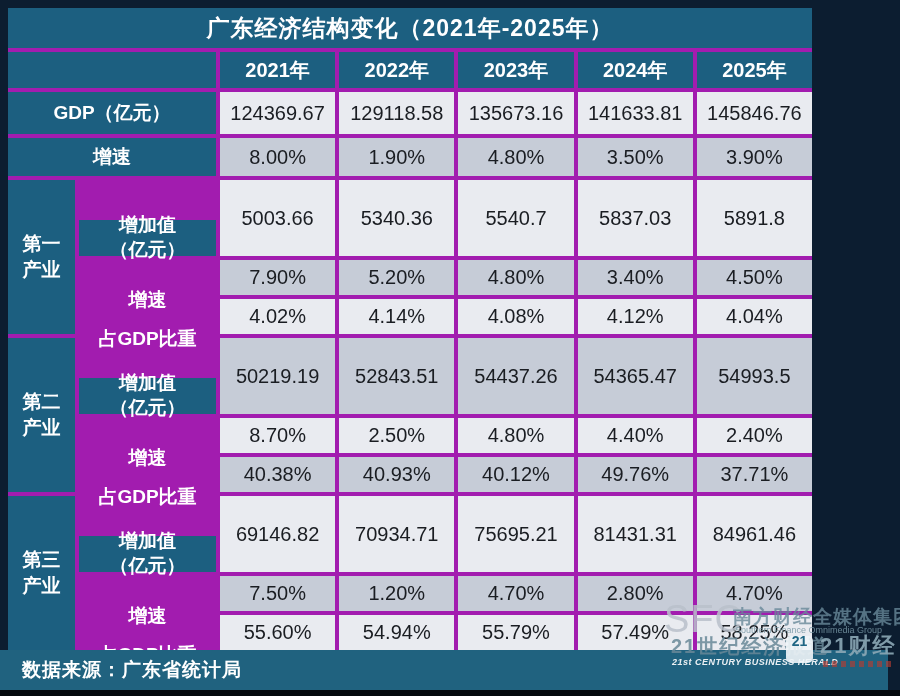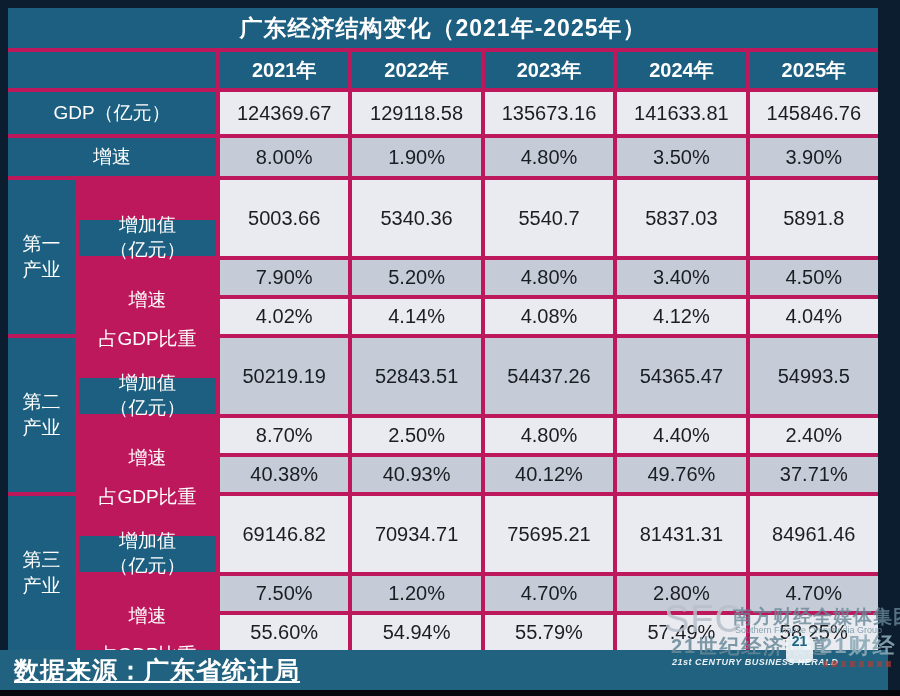--- a/index.html
+++ b/index.html
@@ -8,66 +8,66 @@
     font-family: "Liberation Sans", "DejaVu Sans", sans-serif;
     background: #0c1d30;
     position: relative;
     overflow: hidden;
   }
   .canvas { position: absolute; inset: 0; background: #0c1d30; }
 
   
   .grid {
     position: absolute;
-    left: 8px; top: 8px; width: 870px;
+    left: 8px; top: 8px; width: 804px;
     display: grid;
     grid-template-columns: 67px 137px repeat(5, 1fr);
     grid-template-rows: 40px 36px 42px 38px repeat(3, 76px 35px 35px);
     gap: 4px;
-    background: #be185d;
+    background: #a21caf;
   }
   .cell {
     display: flex; align-items: center; justify-content: center;
     text-align: center;
   }
   .title-cell {
     grid-column: 1 / -1;
     background: #1c5f80;
     color: #ffffff;
     font-size: 23px; font-weight: bold;
     letter-spacing: 1px;
   }
   .head {
     background: #1c5f80; color: #ffffff;
     font-size: 20px; font-weight: bold;
   }
   .corner { grid-column: 1 / 3; }
   .lab {
     background: #1c5f80; color: #ffffff;
-    font-size: 19px; font-weight: normal;
+    font-size: 19px; font-weight: bold;
   }
   .span2 { grid-column: 1 / 3; }
   .iname { grid-column: 1; grid-row: span 3; }
   .iname span { display: inline-block; width: 2.15em; line-height: 1.35; }
   .sub { grid-column: 2; margin-top: 40px; }
   .pre { white-space: pre-line; line-height: 1.3; }
   .val {
     font-size: 20px; color: #1a1d22; font-weight: 400;
     letter-spacing: 0px;
   }
   .light { background: #e9ebf0; }
   .mid   { background: #c6ccd7; }
 
   
   .footer {
     position: absolute; left: 0; top: 650px; width: 888px; height: 40px;
     background: #20627f; color: #ffffff;
     display: flex; align-items: center;
-    font-size: 25px; font-weight: bold;
-    padding-left: 14px; letter-spacing: 1px; text-decoration: underline;
+    font-size: 19px; font-weight: bold;
+    padding-left: 22px; letter-spacing: 1px;
   }
   .bottom-strip {
     position: absolute; left: 0; bottom: 0; width: 900px; height: 6px;
     background: #04080d;
   }
 
   
   .wm { position: absolute; z-index: 5; pointer-events: none; white-space: nowrap; }
   .wm-sfc {
     left: 664px; top: 598px;

